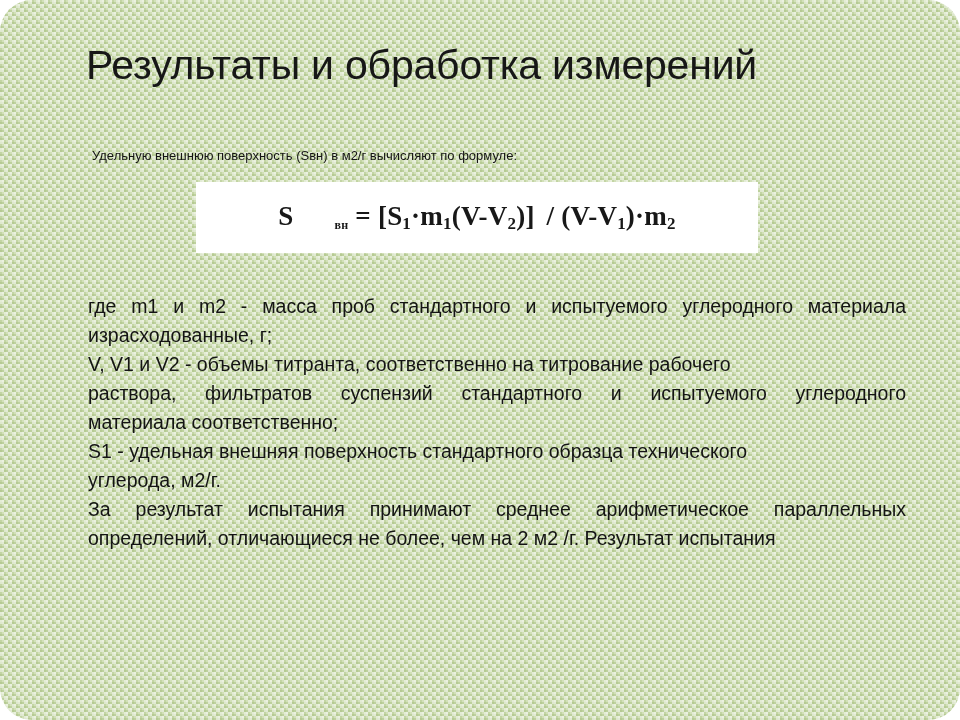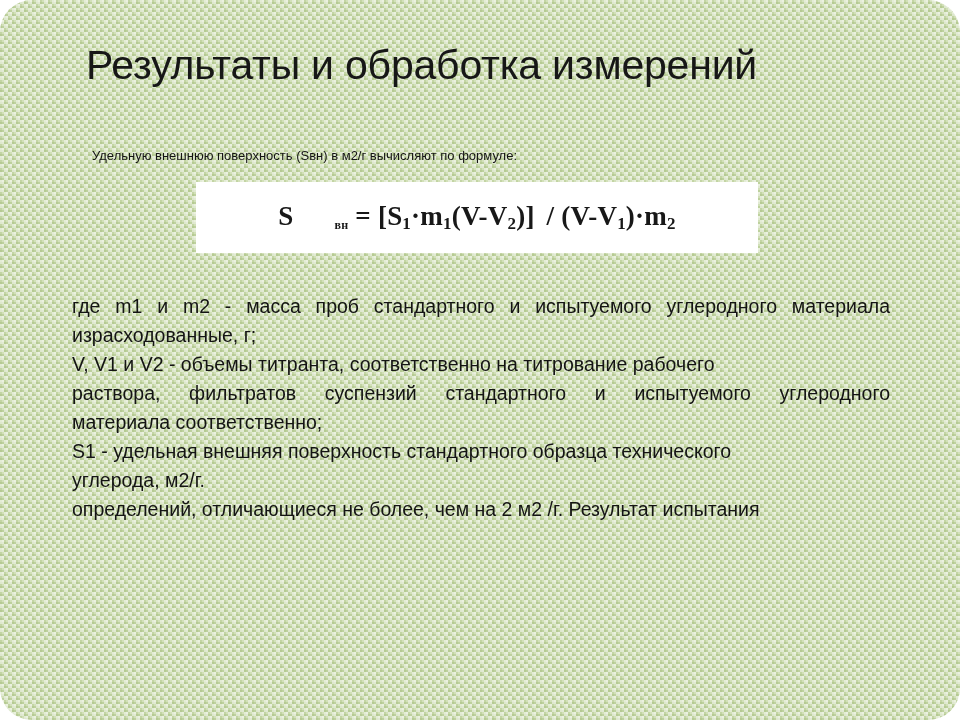--- a/index.html
+++ b/index.html
@@ -89,20 +89,21 @@
 
   
   #body-text {
     position: absolute;
     left: 72px;
     top: 292px;
     width: 818px;
     font-size: 19.5px;
     line-height: 29px;
     color: #141414;
+    padding-left: 16px;
   }
   #body-text .ln {
     display: block;
     white-space: nowrap;
   }
   #body-text .just {
     display: block;
     text-align: justify;
     text-align-last: justify;
     white-space: normal;
@@ -124,16 +125,17 @@
   </div>
 
   <div id="body-text">
     <span class="just">где m1 и m2 - масса проб стандартного и испытуемого углеродного материала</span>
     <span class="ln">израсходованные, г;</span>
     <span class="ln">V, V1 и V2 - объемы титранта, соответственно на титрование рабочего</span>
     <span class="just">раствора, фильтратов суспензий стандартного и испытуемого углеродного</span>
     <span class="ln">материала соответственно;</span>
     <span class="ln">S1 - удельная внешняя поверхность стандартного образца технического</span>
     <span class="ln">углерода, м2/г.</span>
+    <span class="just">За результат испытания принимают среднее арифметическое параллельных</span>
     <span class="ln">определений, отличающиеся не более, чем на 2 м2 /г. Результат испытания</span>
   </div>
 
 </div>
 
 </body></html>

